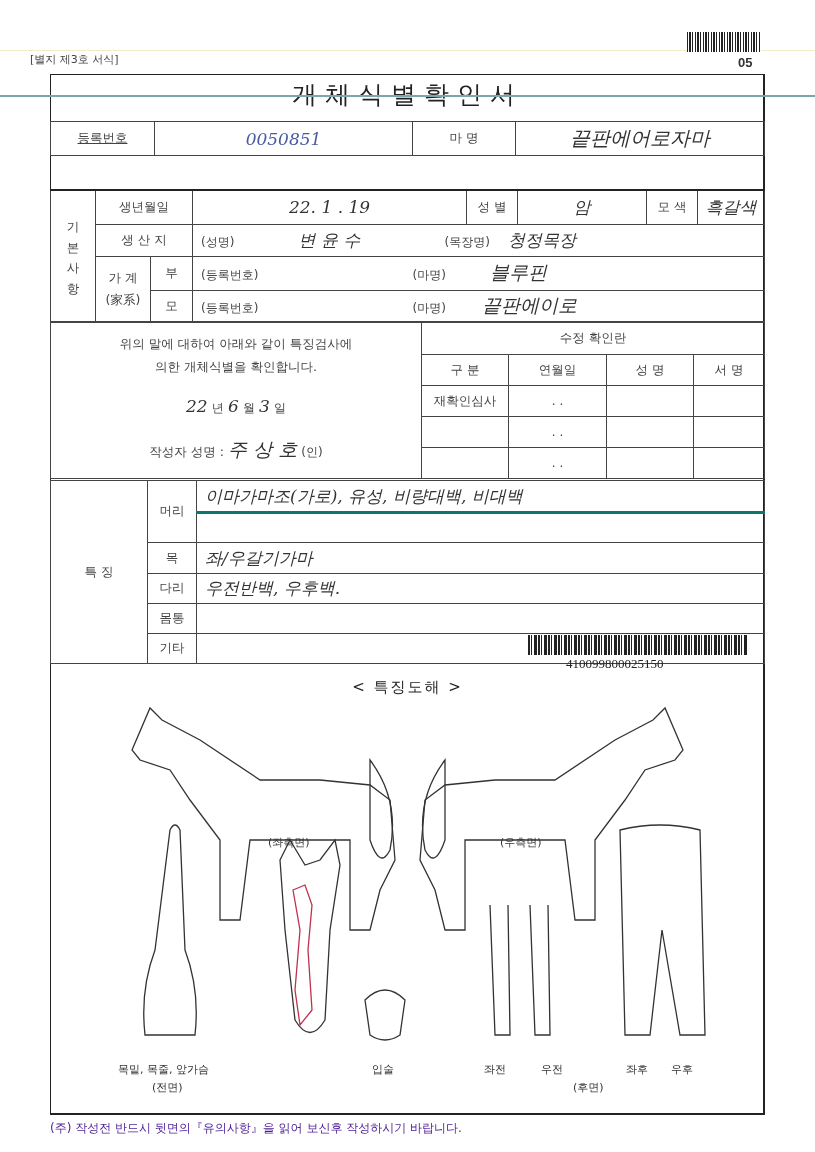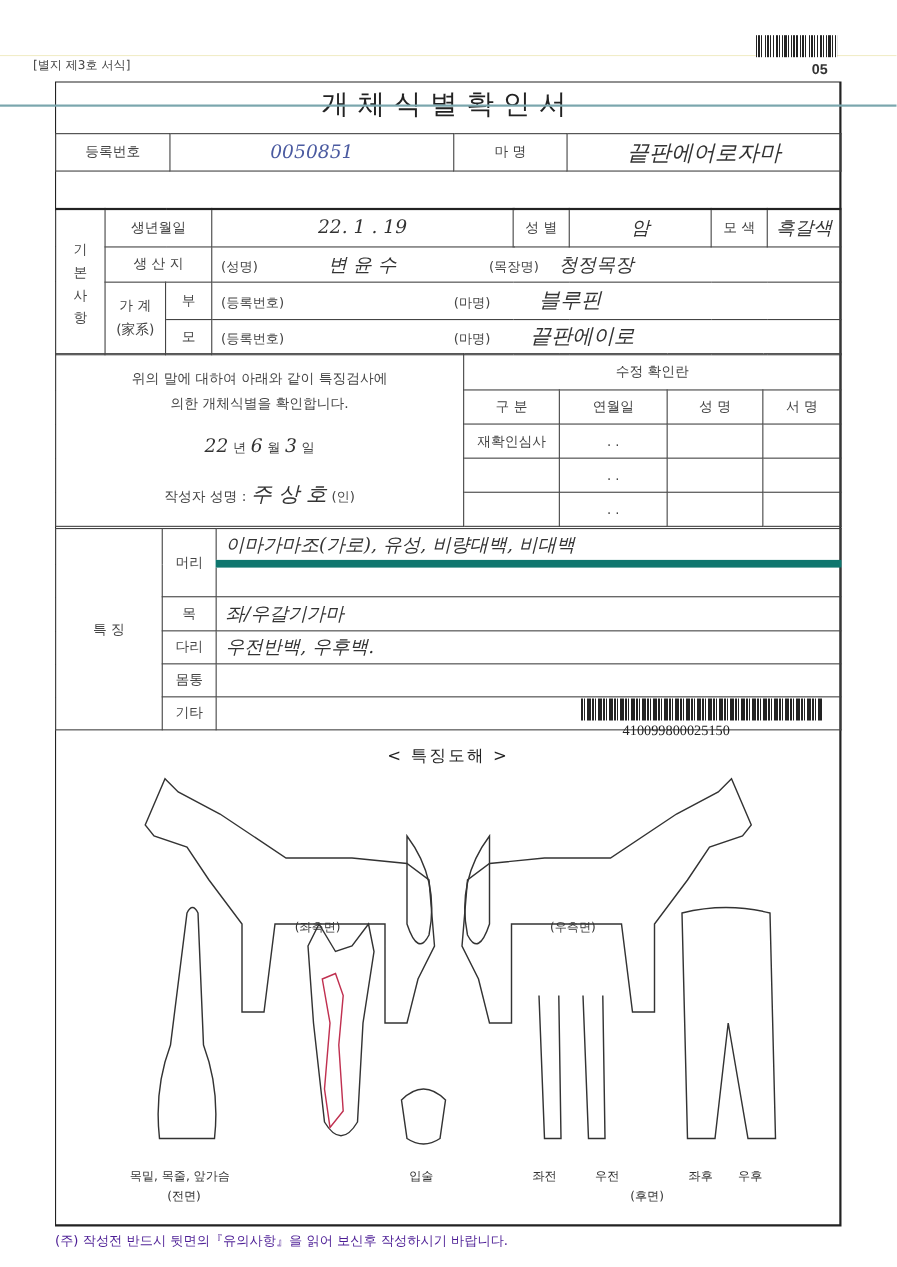--- a/index.html
+++ b/index.html
@@ -35,21 +35,21 @@
 <div class="abs topbarcode"></div>
 <div class="abs pagenum">05</div>
 <div class="abs formid">[별지 제3호 서식]</div>
 <div class="abs frame"></div>
 <div class="abs title">개체식별확인서</div>
 <div class="abs tealline"></div>
 
 <table style="left:50px; top:121px; width:715px;">
   <tbody>
       <tr style="height:34px;">
-    <td style="width:103px;" class="lbl">등록번호</td>
+    <td style="width:103px;text-decoration:underline;" class="lbl">등록번호</td>
     <td style="width:257px;" class="hand hand-blue">0050851</td>
     <td style="width:102px;" class="lbl">마  명</td>
     <td class="hand" style="font-size:20px;">끝판에어로자마</td>
   </tr>
 </tbody>
   </table>
 
 <table style="left:50px; top:189px; width:715px; border-top:2px solid #222;">
   <tbody>
       <tr style="height:34px;">
@@ -142,21 +142,21 @@
     <td></td>
   </tr>
 </tbody>
   </table>
 
 <table style="left:50px; top:480px; width:715px;">
   <tbody>
       <tr style="height:32px;">
     <td rowspan="6" style="width:96px;" class="lbl">특  징</td>
     <td rowspan="2" style="width:48px;" class="lbl">머리</td>
-    <td class="hand left" style="border-bottom:7px solid #0f766e;">이마가마조(가로), 유성, 비량대백, 비대백</td>
+    <td class="hand left" style="border-bottom:3px solid #0f766e;">이마가마조(가로), 유성, 비량대백, 비대백</td>
   </tr>
   <tr style="height:30px;">
     <td></td>
   </tr>
   <tr style="height:31px;">
     <td class="lbl">목</td>
     <td class="hand left">좌/우갈기가마</td>
   </tr>
   <tr style="height:30px;">
     <td class="lbl">다리</td>

